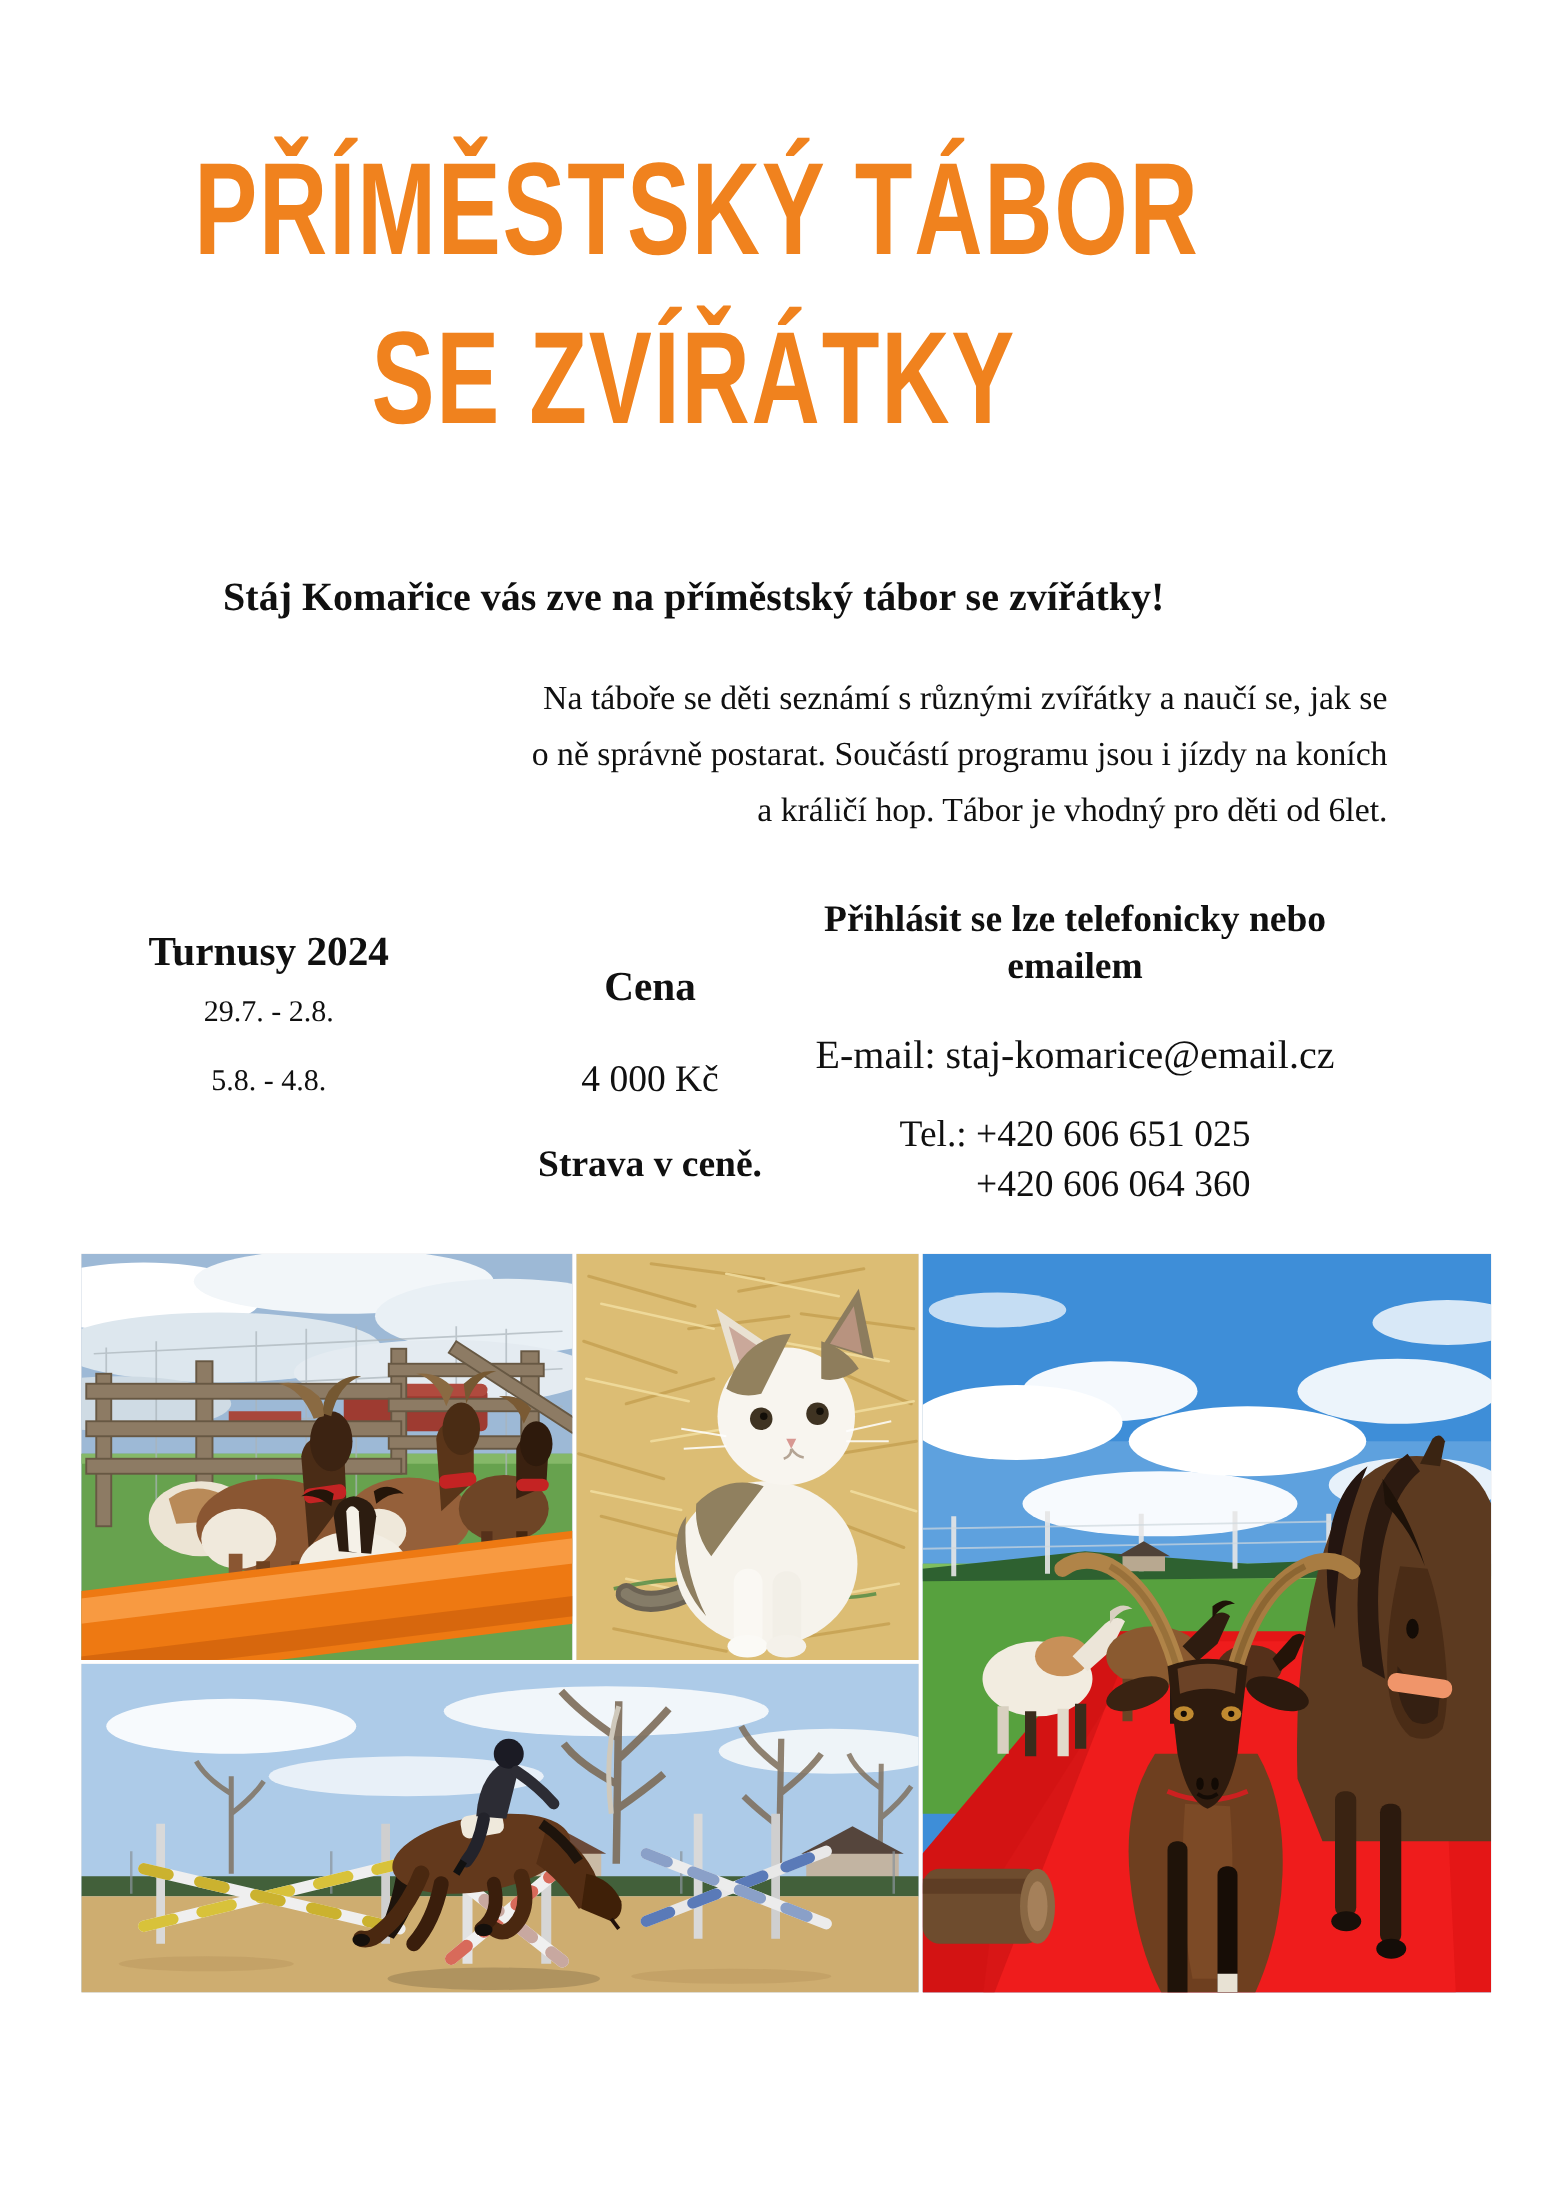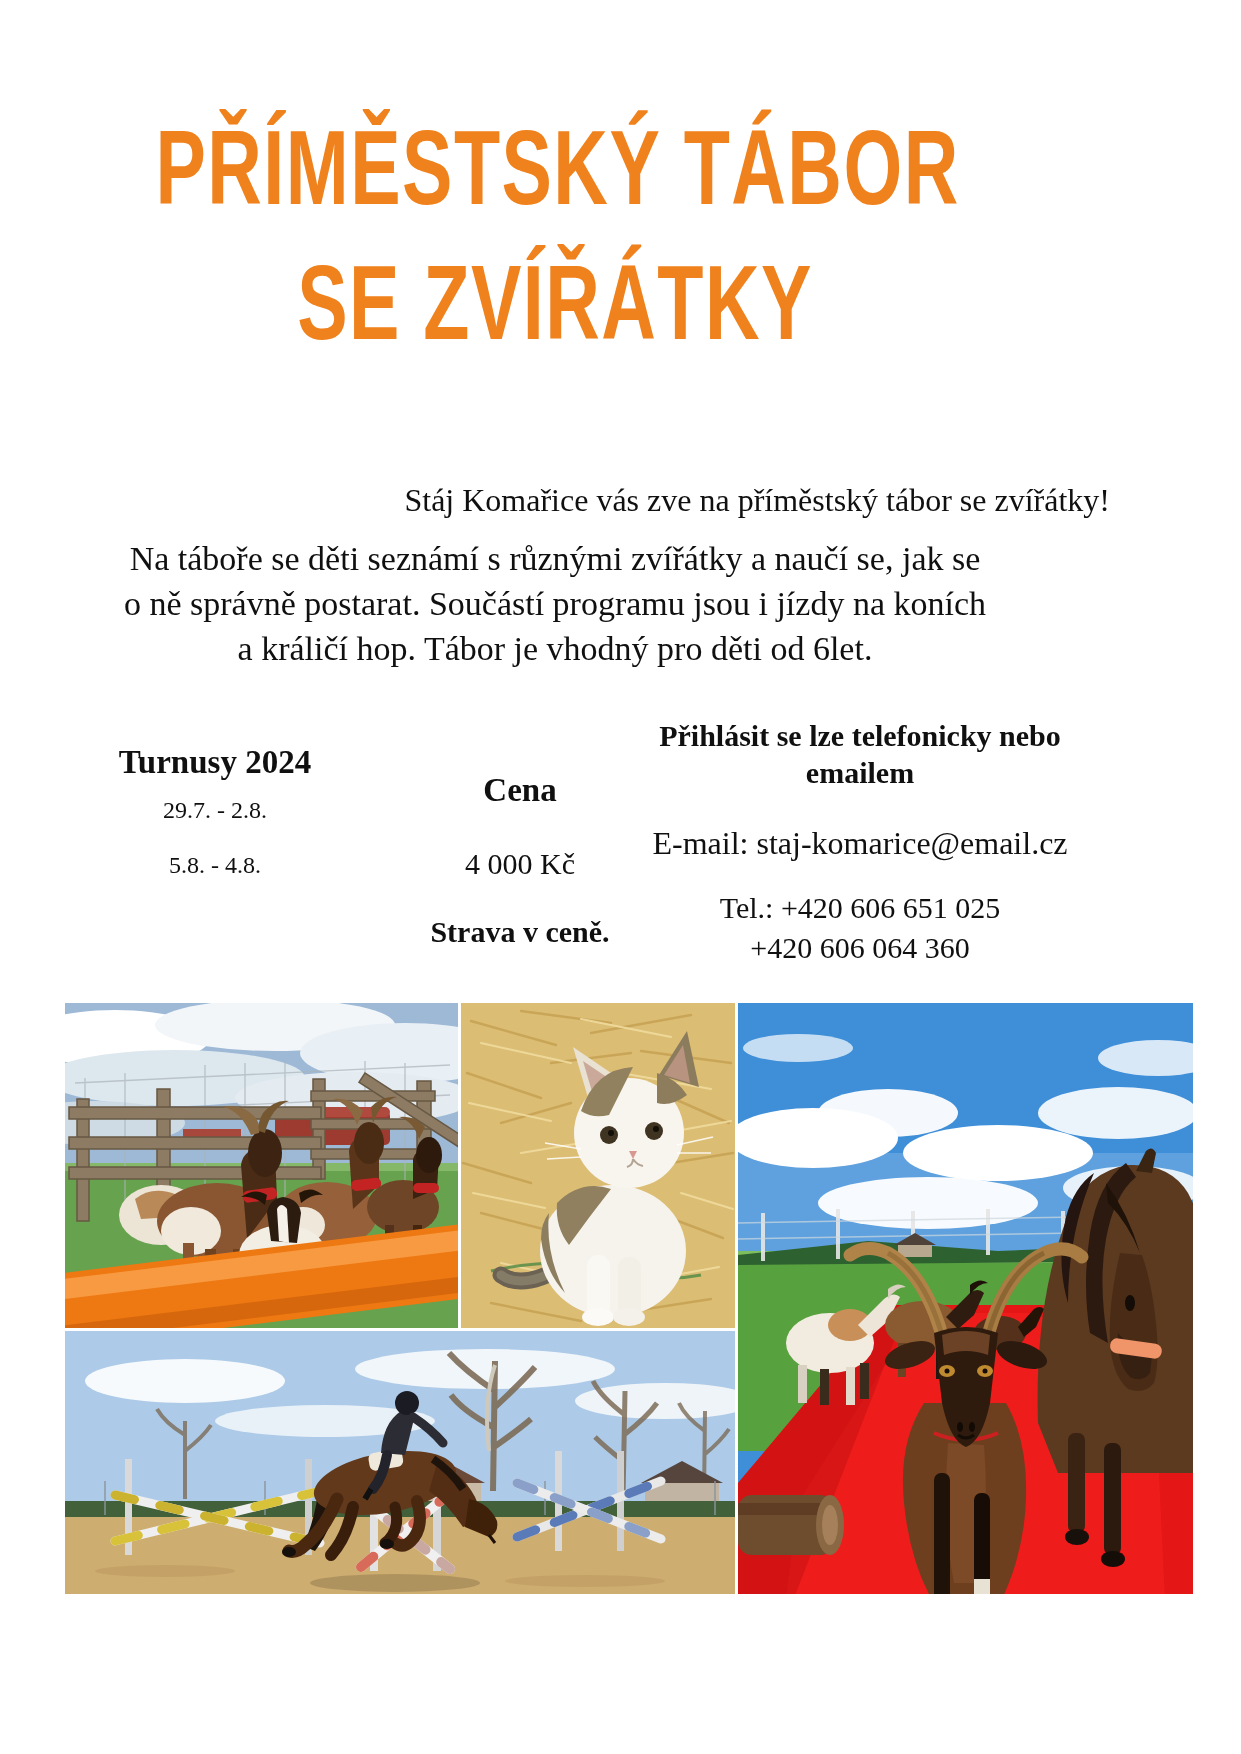--- a/index.html
+++ b/index.html
@@ -10,42 +10,42 @@
   }
   
   .title {
     position:absolute; top:100px; left:0; width:1110px; text-align:center;
     font-family:"Liberation Sans", sans-serif; font-weight:700;
     font-size:105px; line-height:135px; color:#F0821E; letter-spacing:2px;
   }
   .title-line { display:block; transform:scaleX(.72); white-space:nowrap; }
   
   .intro {
-    position:absolute; top:457px; left:0; width:1110px; text-align:right;
-    font-size:32px; line-height:40px; font-weight:400;margin-top:23px;
+    position:absolute; top:457px; left:0; width:1110px; text-align:center;
+    font-size:32px; line-height:40px; font-weight:700;
   }
   .desc {
-    position:absolute; top:536px; left:0; width:1110px; text-align:center;
-    font-size:34px; line-height:45px;
+    position:absolute; top:536px; left:0; width:1110px; text-align:right;
+    font-size:27px; line-height:45px;
   }
   .desc-line { display:block; }
   
   .col { position:absolute; text-align:center; }
   .col h3 { font-size:33px; line-height:40px; font-weight:700; }
   .col-sessions { left:60px; top:742px; width:310px; }
   .col-sessions .date  { font-size:24px; line-height:40px; margin-top:8px; }
   .col-sessions .date2 { margin-top:15px; }
   .col-price { left:380px; top:770px; width:280px; }
   .col-price .amount { font-size:30px; line-height:40px; margin-top:34px; }
   .col-price .note   { font-size:30px; line-height:40px; font-weight:700; margin-top:28px; }
   .col-contact { left:630px; top:717px; width:460px; }
   .col-contact h3 { font-size:30px; line-height:37px; }
   .col-contact .email { font-size:32px; line-height:40px; margin-top:32px; }
   .col-contact .tel   { margin-top:25px; font-size:30px; line-height:40px; }
-  .tel-block { display:inline-block; }
+  .tel-block { display:inline-block; text-align:right; }
   .tel-line  { display:block; }
   
   .photo { position:absolute; overflow:hidden; background:#ddd; }
   .photo svg { display:block; width:100%; height:100%; }
   .photo-goats  { left:65px;  top:1003px; width:393px; height:325px; }
   .photo-kitten { left:461px; top:1003px; width:274px; height:325px; }
   .photo-jump   { left:65px;  top:1331px; width:670px; height:334px; }
   .photo-carpet { left:738px; top:1003px; width:455px; height:662px; }
 </style>
 </head>

